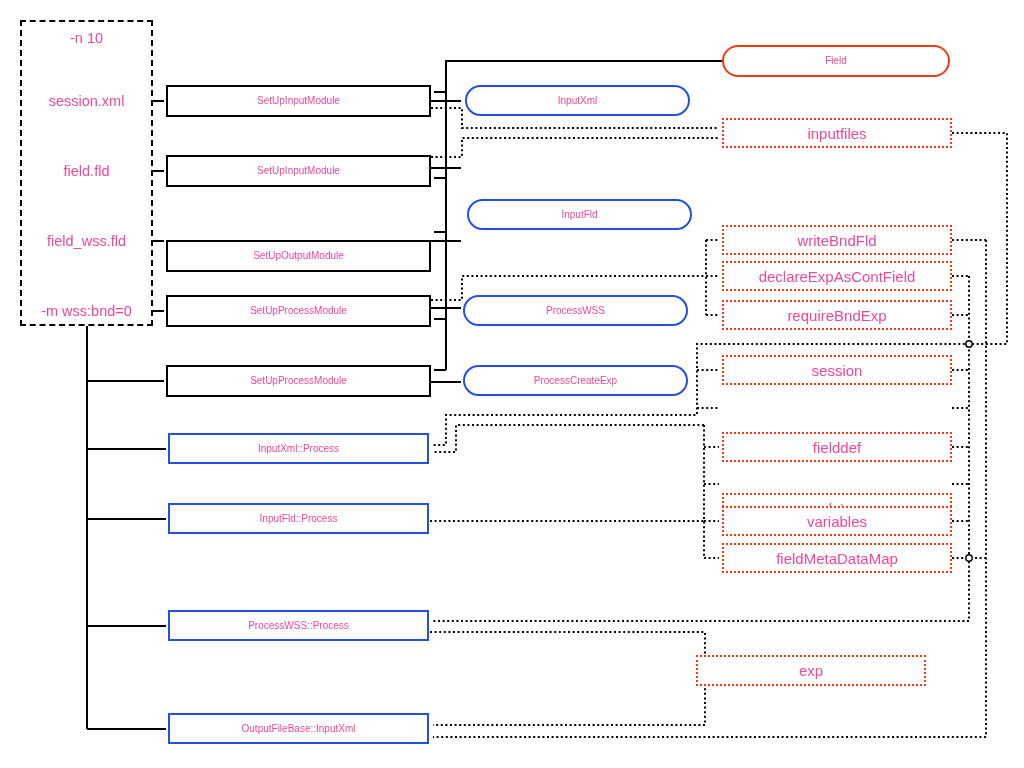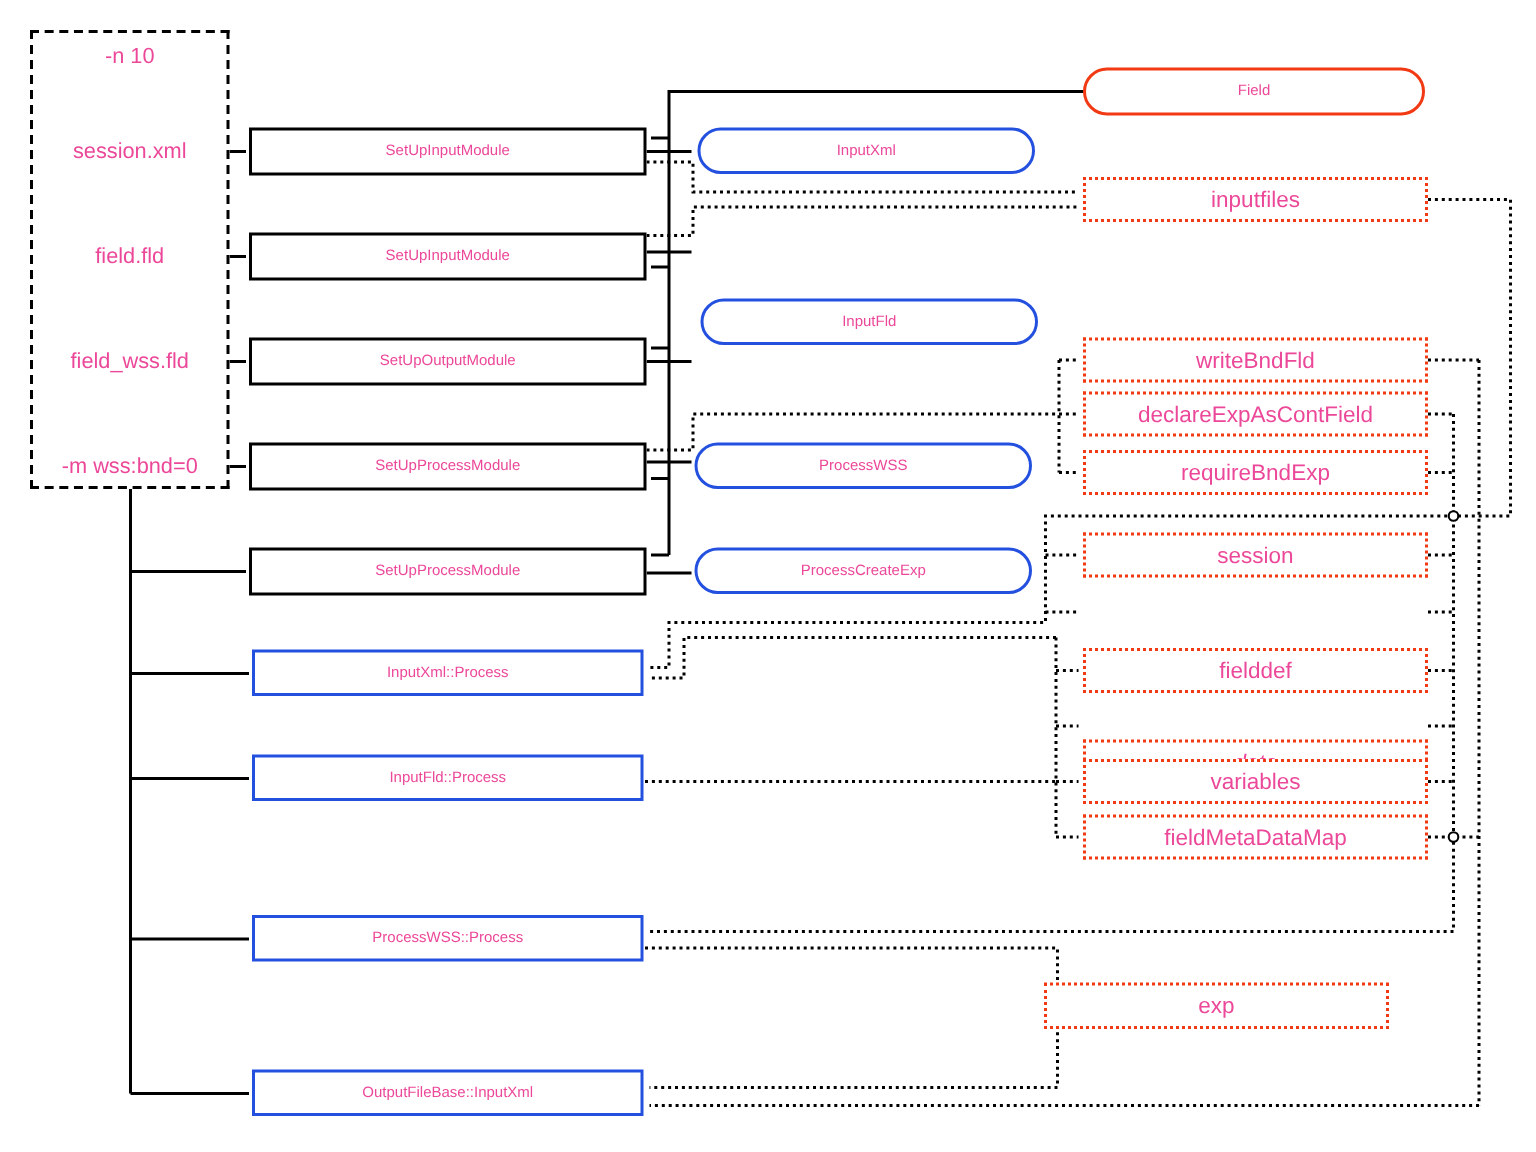--- a/index.html
+++ b/index.html
@@ -104,21 +104,21 @@
 
   <div class="pbox" style="left:20px;top:20px;width:129px;height:302px;"></div>
   <div class="plabel" style="left:20px;top:28px;width:133px;height:20px;">-n 10</div>
   <div class="plabel" style="left:20px;top:91px;width:133px;height:20px;">session.xml</div>
   <div class="plabel" style="left:20px;top:161px;width:133px;height:20px;">field.fld</div>
   <div class="plabel" style="left:20px;top:231px;width:133px;height:20px;">field_wss.fld</div>
   <div class="plabel" style="left:20px;top:301px;width:133px;height:20px;">-m wss:bnd=0</div>
 
   <div class="node module" style="left:166px;top:85px;width:261px;height:28px;">SetUpInputModule</div>
   <div class="node module" style="left:166px;top:155px;width:261px;height:28px;">SetUpInputModule</div>
-  <div class="node module" style="left:166px;top:225px;width:261px;height:28px;">SetUpOutputModule</div>
+  <div class="node module" style="left:166px;top:240px;width:261px;height:28px;">SetUpOutputModule</div>
   <div class="node module" style="left:166px;top:295px;width:261px;height:28px;">SetUpProcessModule</div>
   <div class="node module" style="left:166px;top:365px;width:261px;height:28px;">SetUpProcessModule</div>
 
   <div class="node objnode" style="left:465px;top:85px;width:221px;height:27px;">InputXml</div>
   <div class="node objnode" style="left:467px;top:155px;width:221px;height:27px;margin-top:44px;">InputFld</div>
   <div class="node objnode" style="left:463px;top:295px;width:221px;height:27px;">ProcessWSS</div>
   <div class="node objnode" style="left:463px;top:365px;width:221px;height:27px;">ProcessCreateExp</div>
 
   <div class="node classnode" style="left:722px;top:45px;width:224px;height:28px;">Field</div>
 

